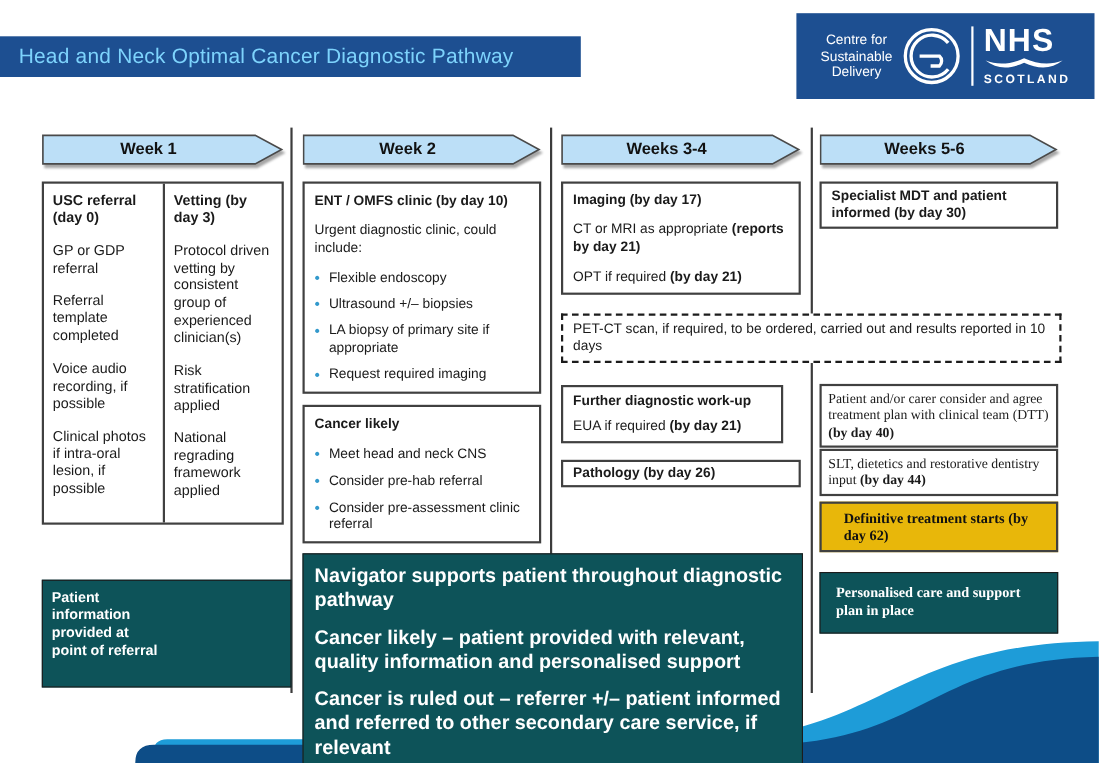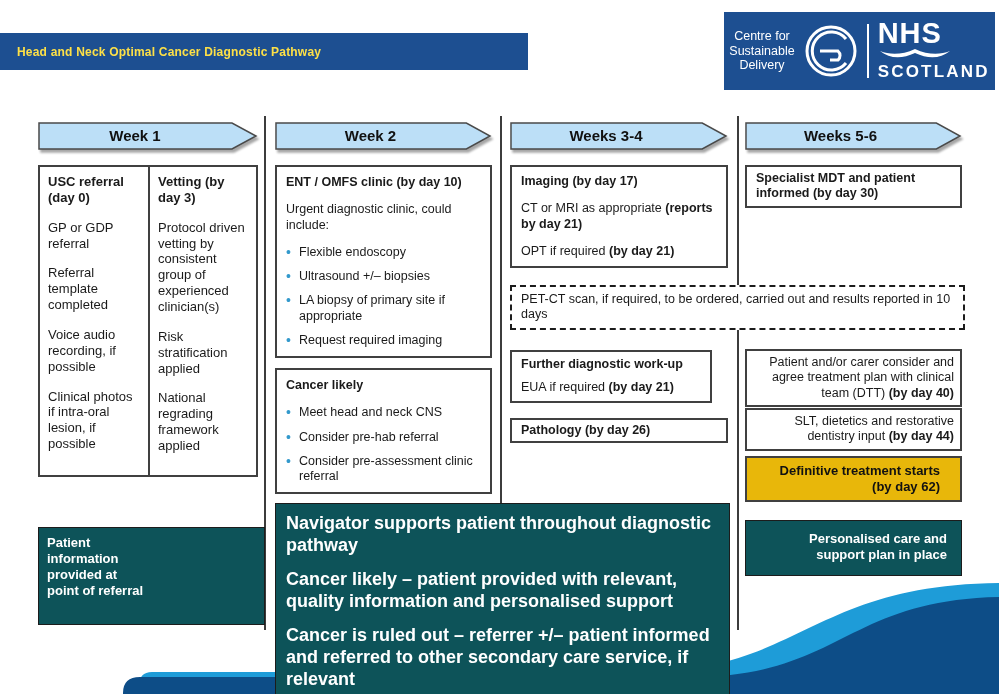--- a/index.html
+++ b/index.html
@@ -3,30 +3,30 @@
 <meta charset="utf-8">
 <style>
   * { margin:0; padding:0; box-sizing:border-box; }
   html,body { background:#fff; }
   body { font-family:"Liberation Sans", sans-serif; color:#1a1a1a; }
   .page { position:relative; width:999px; height:694px; background:#fff; overflow:hidden; }
 
   
   .titlebar { position:absolute; left:0; top:33px; width:528px; height:37px;
               background:#1d4f91; display:flex; align-items:center; padding-left:17px; }
-  .titlebar span { color:#fde047; font-weight:bold; font-size:12px; letter-spacing:.2px; }
+  .titlebar span { color:#7dd3fc; font-weight:normal; font-size:19px; letter-spacing:.2px; }
 
   .logo { position:absolute; left:724px; top:12px; width:271px; height:78px;
           background:#1d4f91; display:flex; align-items:center; justify-content:center;
           gap:9px; color:#fff; }
   .logo-org { text-align:center; font-size:12.5px; line-height:1.15; }
   .logo-sep { width:2px; height:54px; background:#fff; }
   .logo-nhs { display:flex; flex-direction:column; }
   .logo-nhs .nhs { font-weight:bold; font-size:29px; line-height:.95; letter-spacing:1px; }
-  .logo-nhs .region { font-size:17px; font-weight:bold; letter-spacing:2.2px; margin-top:2px; }
+  .logo-nhs .region { font-size:11px; font-weight:bold; letter-spacing:2.2px; margin-top:2px; }
 
   
   .vdiv { position:absolute; top:116px; height:514px; width:2px; background:#3c3c3c; z-index:1; }
 
   .arrow { position:absolute; top:121px; height:30px; z-index:2; }
   .arrow svg { position:absolute; inset:0; filter:drop-shadow(2px 3px 1px rgba(0,0,0,.35)); }
   .arrow .lbl { position:absolute; left:0; right:26px; top:0; height:30px; line-height:30px;
                 text-align:center; font-weight:bold; font-size:15px; color:#111; }
 
   
@@ -37,21 +37,21 @@
   .box p:last-child { margin-bottom:0; }
 
   .split { display:flex; padding:0; }
   .split .cell { flex:0 0 50%; padding:7px 8px; font-size:13px; }
   .split .cell + .cell { border-left:2px solid #404040; }
   .split .cell p { margin:0 0 14px 0; }
 
   .teal { background:#0d5359; border:1.5px solid #1c1c1c; color:#fff; font-weight:bold; }
   .teal .cell + .cell { border-left:2px solid #e8eef0; }
   .gold { background:#e8b70a; border:2px solid #404040; color:#111; font-weight:bold; }
-  .center { text-align:right; }
+  .center { text-align:left;font-family:Liberation Serif, serif; }
 
   ul.blt { list-style:none; margin:0; }
   ul.blt li { position:relative; padding-left:13px; margin:0 0 9px 0; }
   ul.blt li:last-child { margin-bottom:0; }
   ul.blt li::before { content:"•"; position:absolute; left:0; top:-1px; color:#3399cc; font-size:14px; }
 
   .dashed { border:2px dashed #1c1c1c; }
 
   .wave { position:absolute; left:0; top:0; width:999px; height:694px; z-index:0; pointer-events:none; }
 </style>

